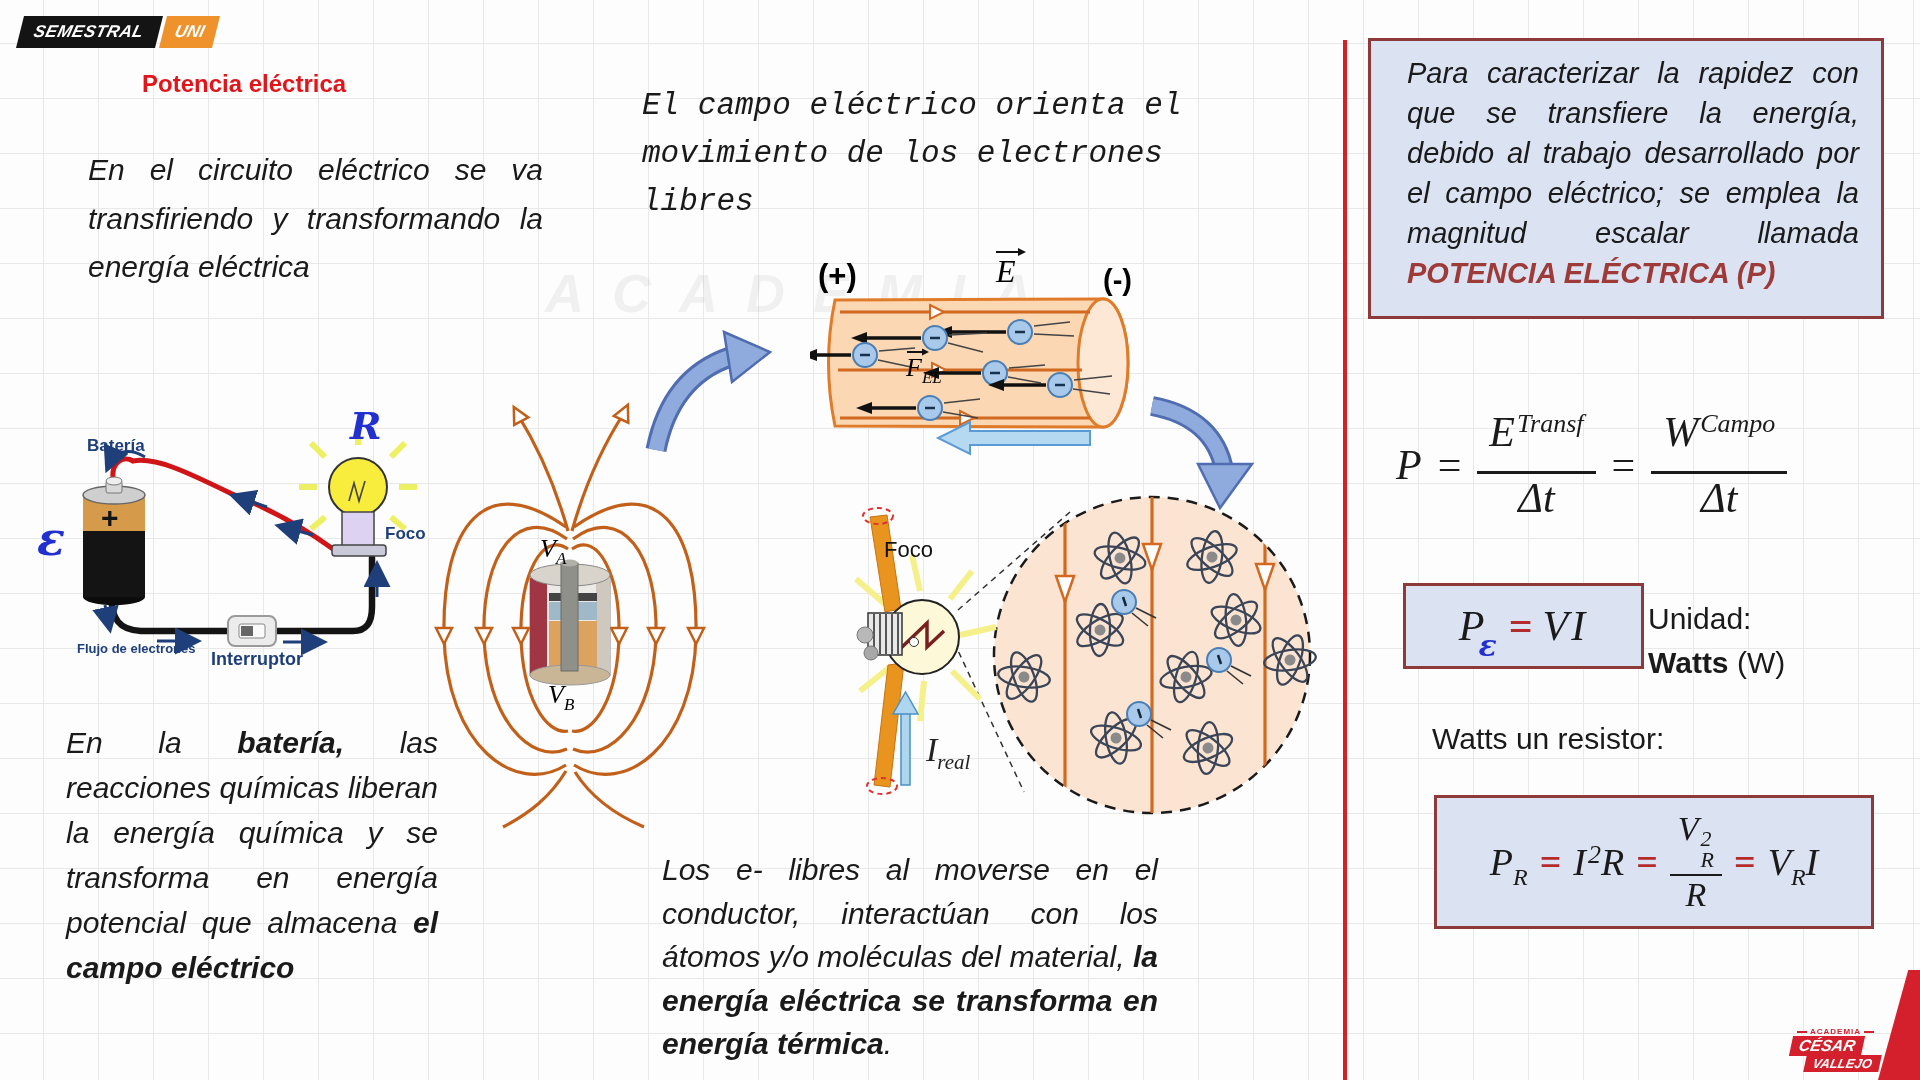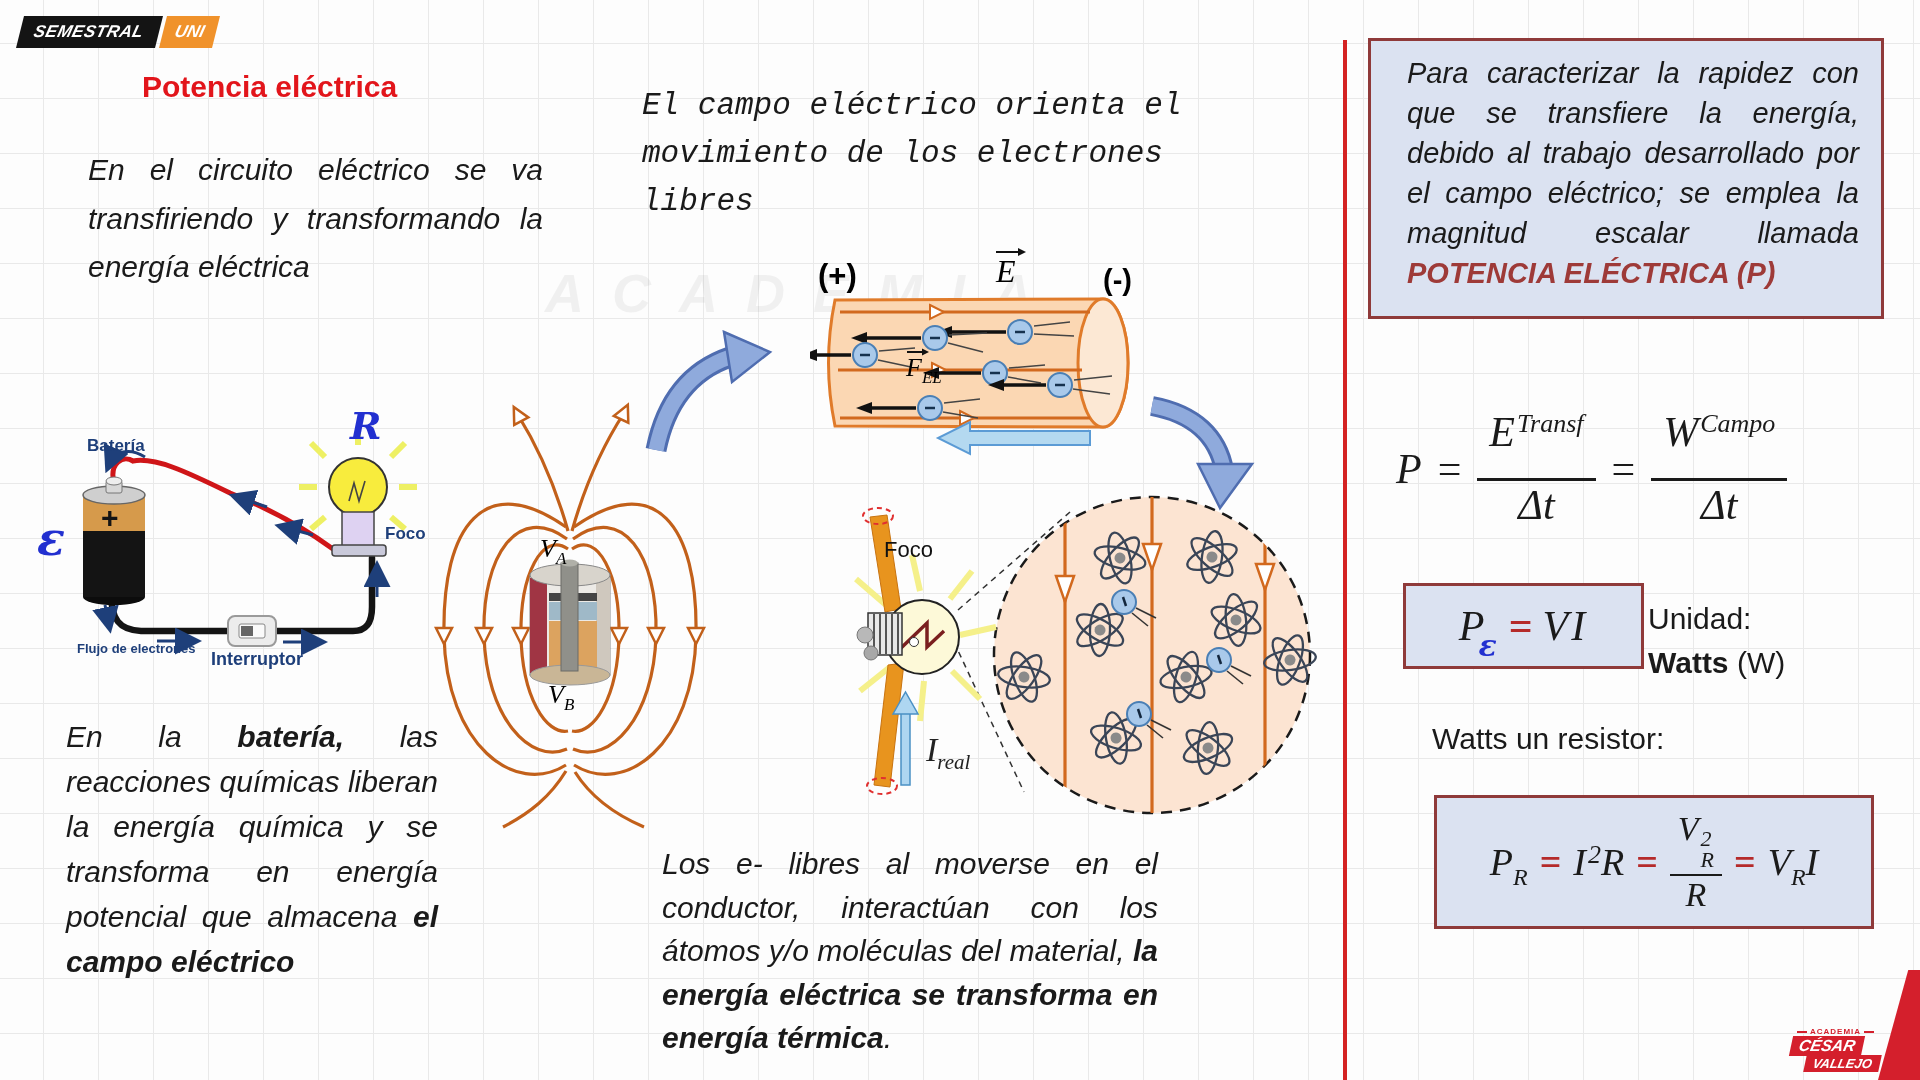--- a/index.html
+++ b/index.html
@@ -16,42 +16,42 @@
   }
   .abs { position:absolute; }
 
   
   .brand { left:20px; top:16px; display:flex; align-items:stretch; height:32px; }
   .brand .part { transform:skewX(-14deg); display:flex; align-items:center; font-style:italic; font-weight:bold; color:#fff; }
   .brand .black { background:#141414; padding:0 16px 0 14px; font-size:17px; letter-spacing:.5px; }
   .brand .orange { background:#f0922b; padding:0 12px; margin-left:4px; font-size:17px; }
 
   
-  .title { left:142px; top:70px; width:300px; font-size:30px; font-weight:bold; color:#e2151b; }
+  .title { left:142px; top:70px; width:300px; font-size:24px; font-weight:bold; color:#e2151b; }
   .intro { left:52px; top:146px; width:455px; font-size:30px; font-style:italic; text-align:justify; line-height:1.62;margin-left:36px; }
   .caption { left:642px; top:82px; width:610px; font-size:31px; font-style:italic; line-height:1.55;font-family:Liberation Mono, monospace; }
-  .para { font-size:30px; font-style:italic; text-align:justify; line-height:1.5; }
+  .para { font-size:30px; font-style:italic; text-align:justify; line-height:1.5;margin-top:6px; }
   .p-battery { left:66px; top:714px; width:372px; }
   .p-thermal { left:662px; top:842px; width:496px; line-height:1.45; }
   .para b { font-weight:bold; }
 
   .watermark { left:545px; top:262px; font-size:54px; font-weight:bold; font-style:italic;
     color:#8a8a8a; opacity:.10; letter-spacing:28px; white-space:nowrap; }
 
   
   .divider { left:1343px; top:40px; width:4px; height:1040px; background:#d42222; }
   .def-box { left:1368px; top:38px; width:516px; height:281px; background:#dbe2f1;
     border:3px solid #8f3a3a; padding:12px 22px 10px 36px;
     font-size:29px; font-style:italic; text-align:justify; line-height:1.38; }
   .def-box .hl { color:#9e3a38; font-weight:bold; }
 
   .math { font-family:"Liberation Serif","DejaVu Serif",serif; font-style:italic; }
   .formula-power { left:1396px; top:408px; display:flex; align-items:center; gap:16px; font-size:42px; }
   .frac { display:inline-flex; flex-direction:column; align-items:center; }
-  .frac .num { padding:0 12px 22px; border-bottom:3px solid #1a1a1a; }
+  .frac .num { padding:0 12px 15px; border-bottom:3px solid #1a1a1a; }
   .frac .den { }
   .msup { font-size:26px; position:relative; top:-14px; margin-left:2px; }
   .eq-red { color:#b52a2a; font-weight:bold; font-style:normal; }
 
   .pvi-box { left:1403px; top:583px; width:241px; height:86px; background:#dbe2f1; border:3px solid #8f3a3a;
     display:flex; align-items:center; justify-content:center; font-size:42px; gap:10px; }
   .emf-sub { font-family:"DejaVu Serif",serif; font-weight:bold; color:#2230d0; font-size:30px;
     position:relative; top:16px; left:-6px; margin-right:-4px; }
 
   .unit { left:1648px; top:597px; font-size:30px; line-height:1.45; font-style:normal; }

